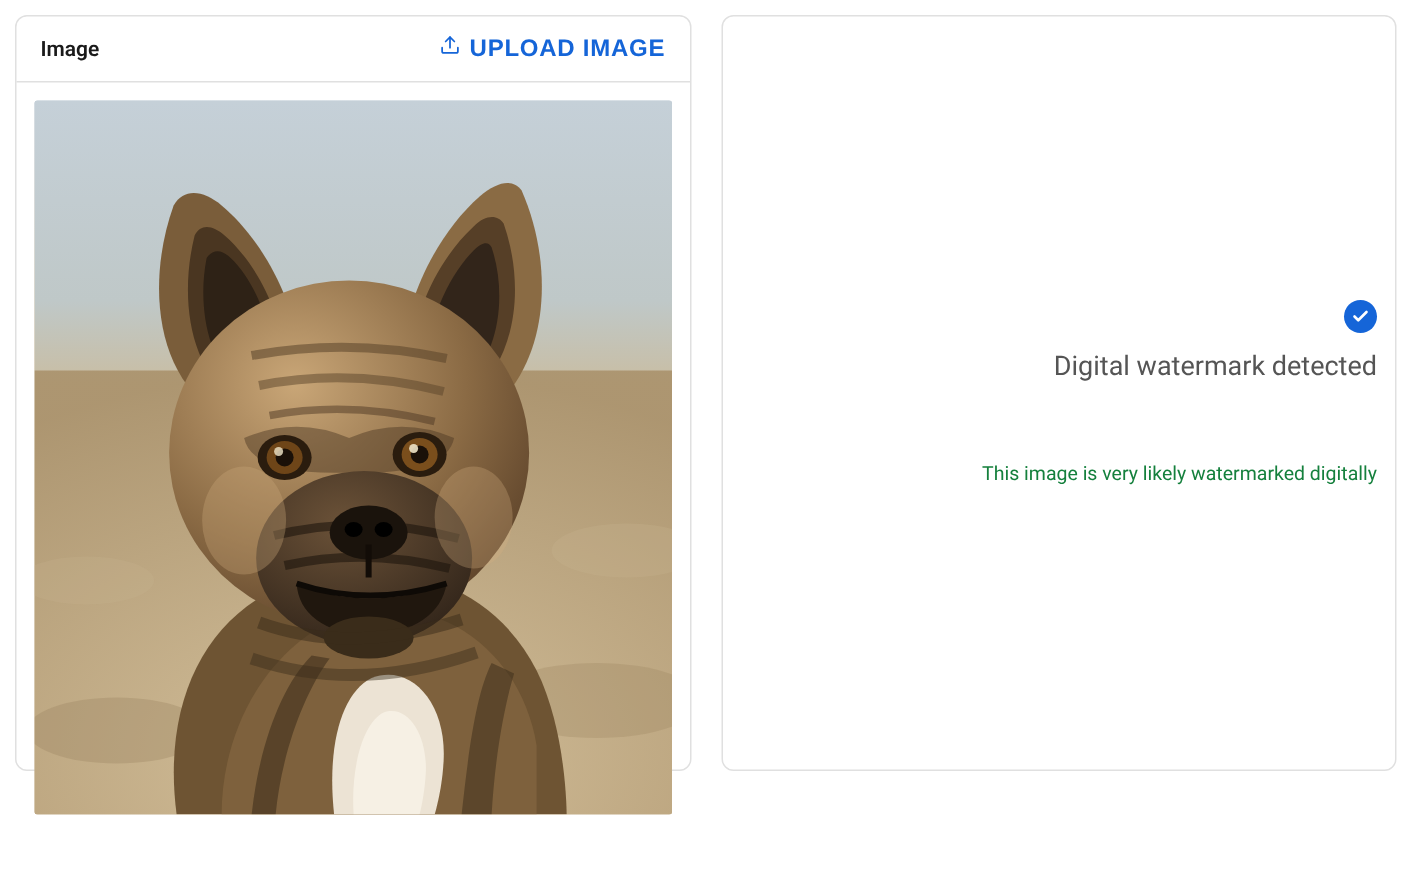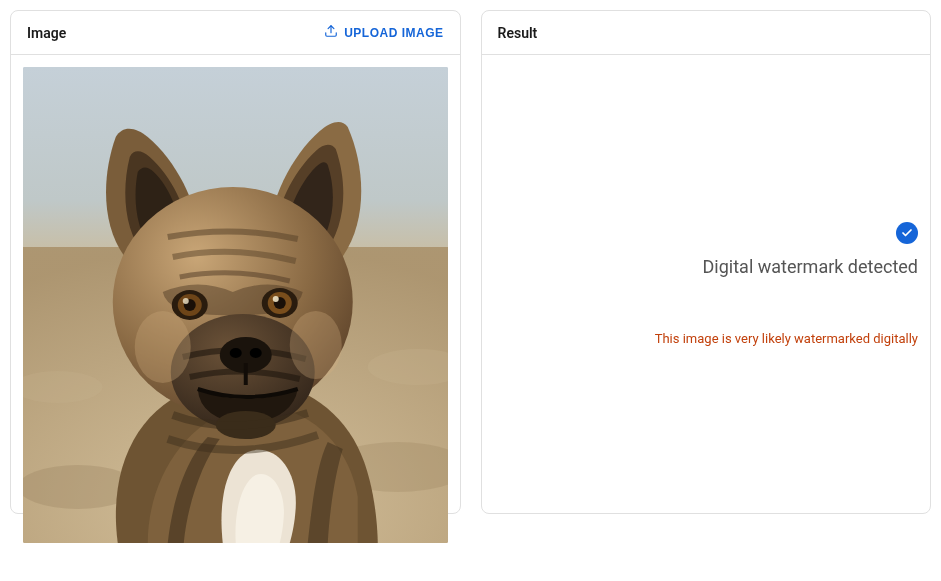--- a/index.html
+++ b/index.html
@@ -34,21 +34,21 @@
     .panel-title {
       font-size: 14px;
       font-weight: 600;
       color: #1a1a1a;
     }
     .upload-btn {
       display: flex;
       align-items: center;
       gap: 6px;
       color: #1565d8;
-      font-size: 12px;
+      font-size: 16px;
       font-weight: 600;
       letter-spacing: 0.5px;
       cursor: pointer;
       background: none;
       border: none;
     }
     .upload-btn svg {
       width: 14px;
       height: 14px;
     }
@@ -95,21 +95,21 @@
       height: 12px;
     }
     .result-title {
       font-size: 18px;
       font-weight: 400;
       color: #555;
       margin-bottom: 30px;
     }
     .result-subtitle {
       font-size: 13px;
-      color: #c2410c;
+      color: #15803d;
       font-weight: 400;
       margin-top: 24px;
     }
   </style>
 </head>
 <body>
 
 <div class="container">
 
   <div class="panel">
@@ -212,23 +212,20 @@
           <ellipse cx="318" cy="278" rx="26" ry="34" fill="#d4b080" opacity="0.3"></ellipse>
 
           <path d="M175 348 Q235 370 310 346" stroke="#3a2c1a" stroke-width="8" fill="none" opacity="0.5"></path>
           <path d="M170 372 Q240 396 320 368" stroke="#3a2c1a" stroke-width="8" fill="none" opacity="0.45"></path>
         </svg>
       </div>
     </div>
   </div>
 
   <div class="panel">
-    <div class="panel-header">
-      <span class="panel-title">Result</span>
-    </div>
     <div class="panel-body result-body">
       <div class="check-circle">
         <svg viewBox="0 0 24 24" fill="none" stroke="#ffffff" stroke-width="3.5" stroke-linecap="round" stroke-linejoin="round">
           <polyline points="20 6 9 17 4 12"></polyline>
         </svg>
       </div>
       <div class="result-title">Digital watermark detected</div>
       <div class="result-subtitle">This image is very likely watermarked digitally</div>
     </div>
   </div>

